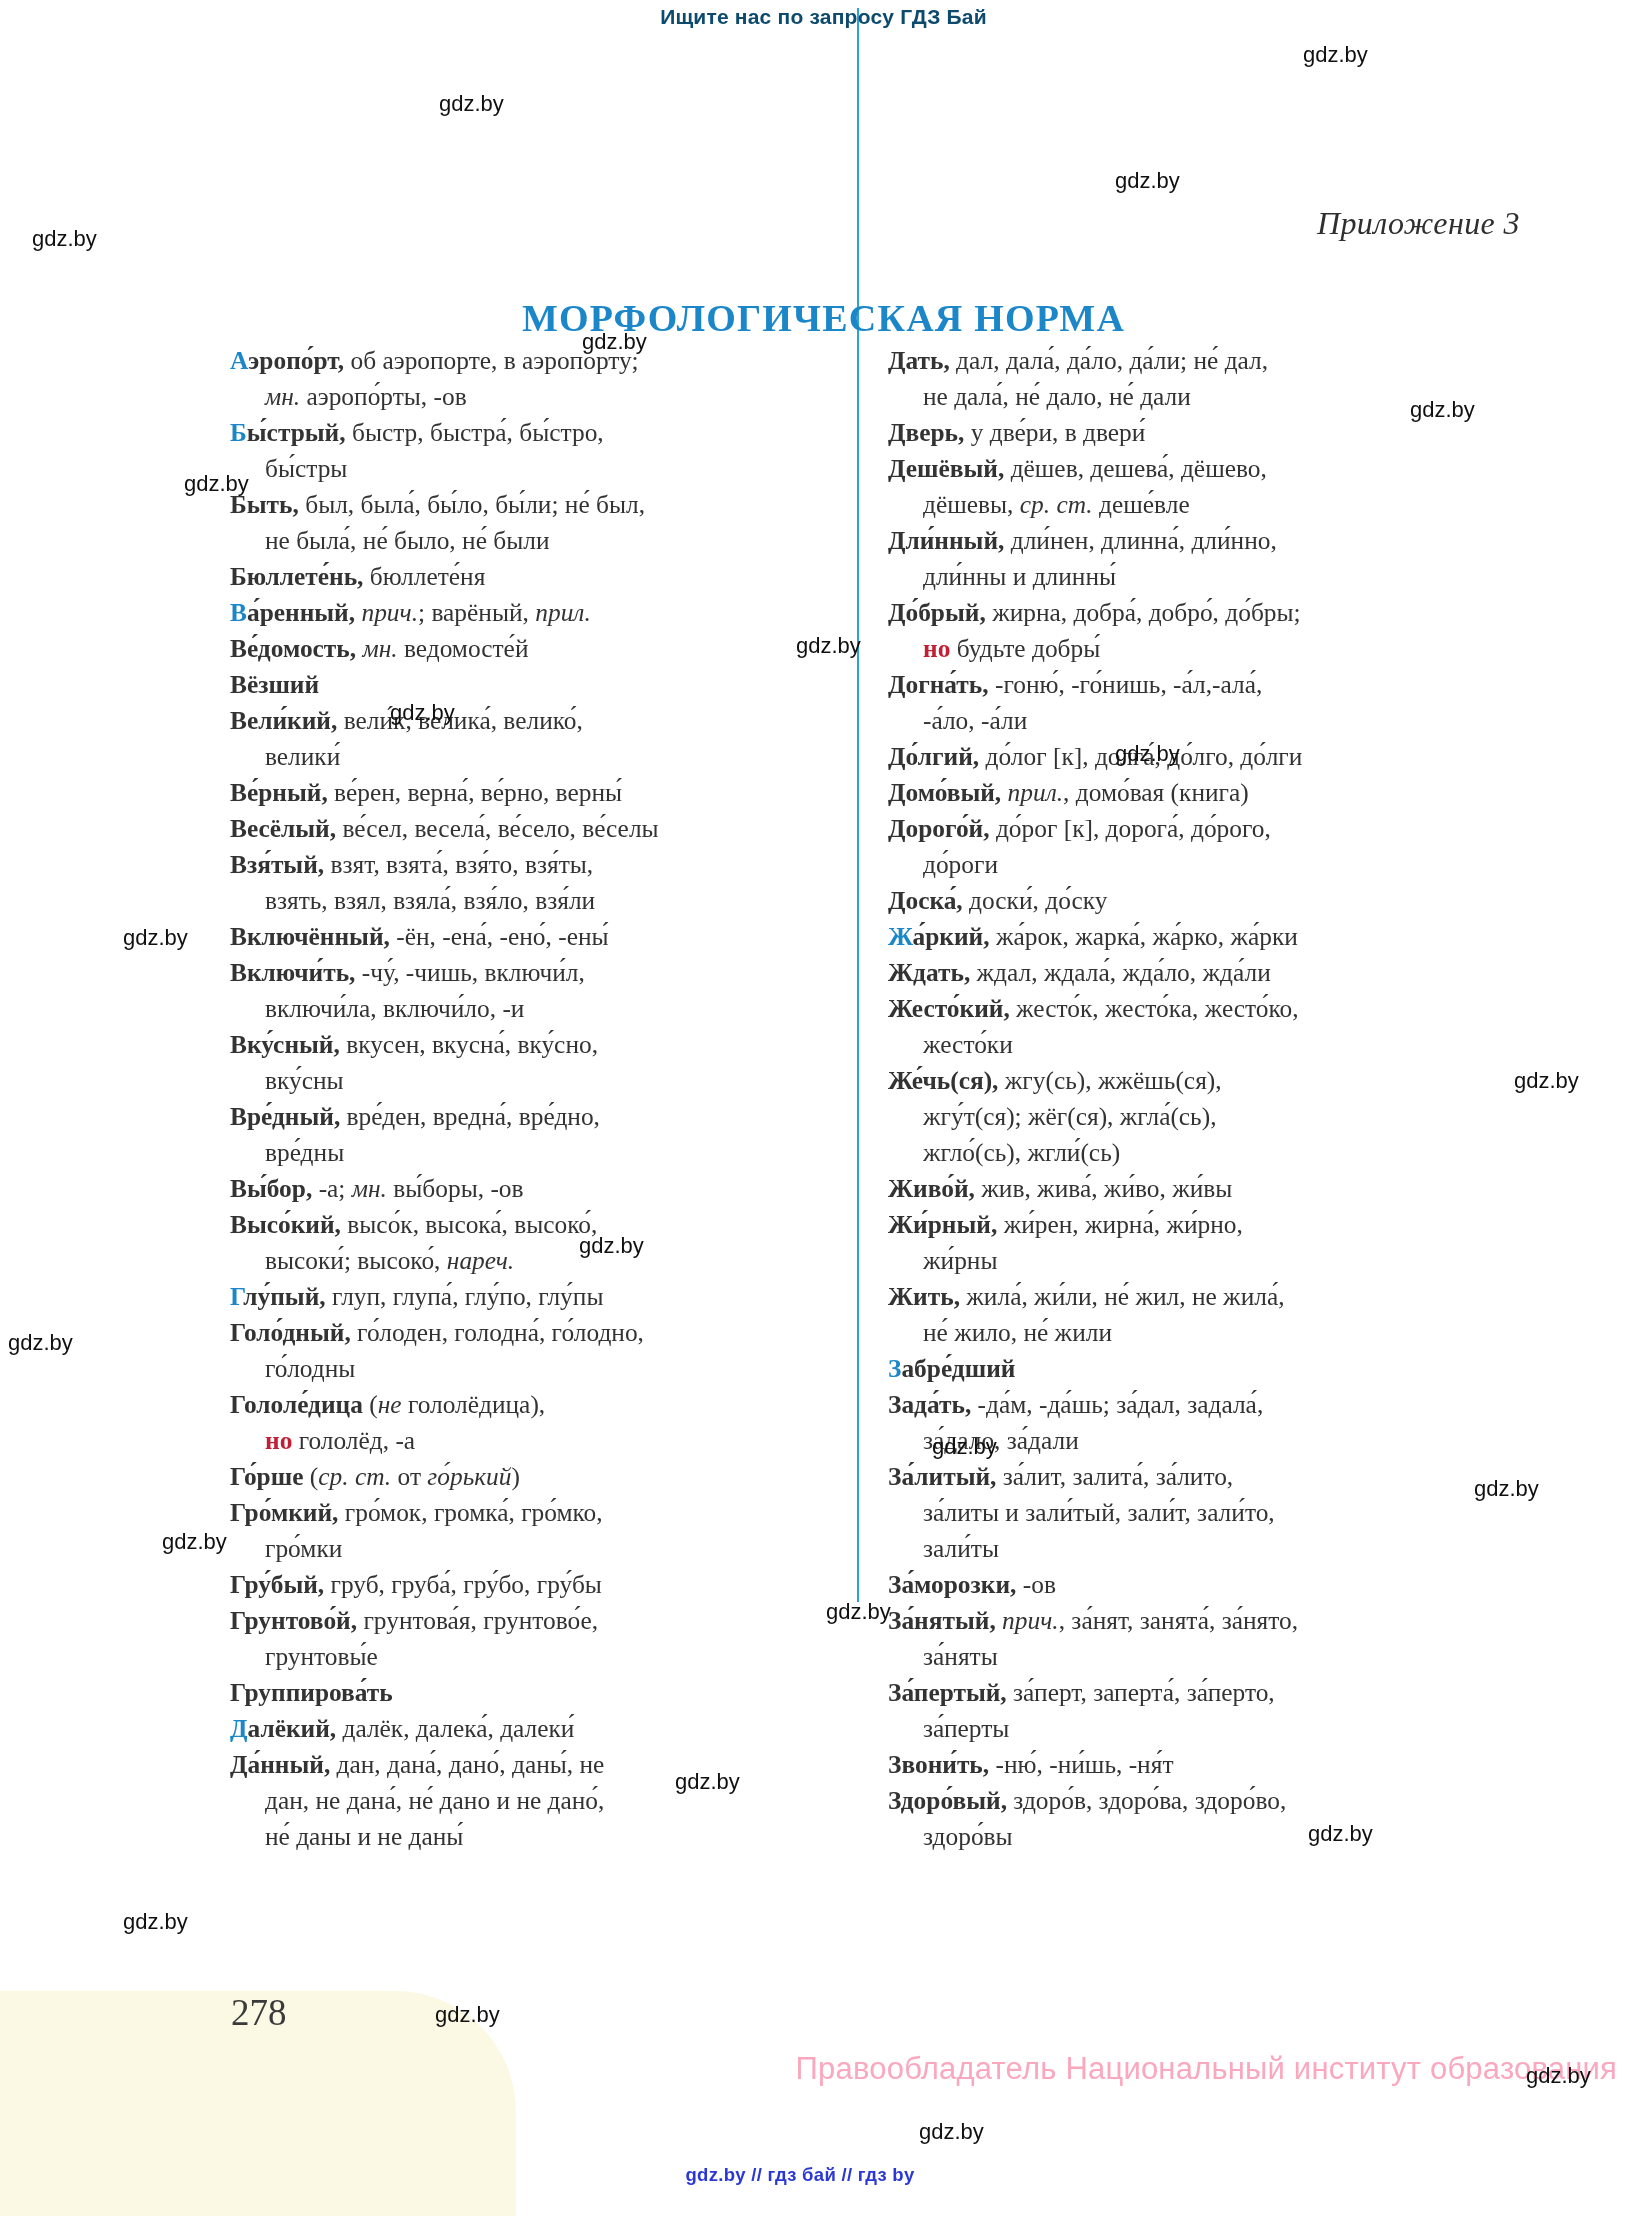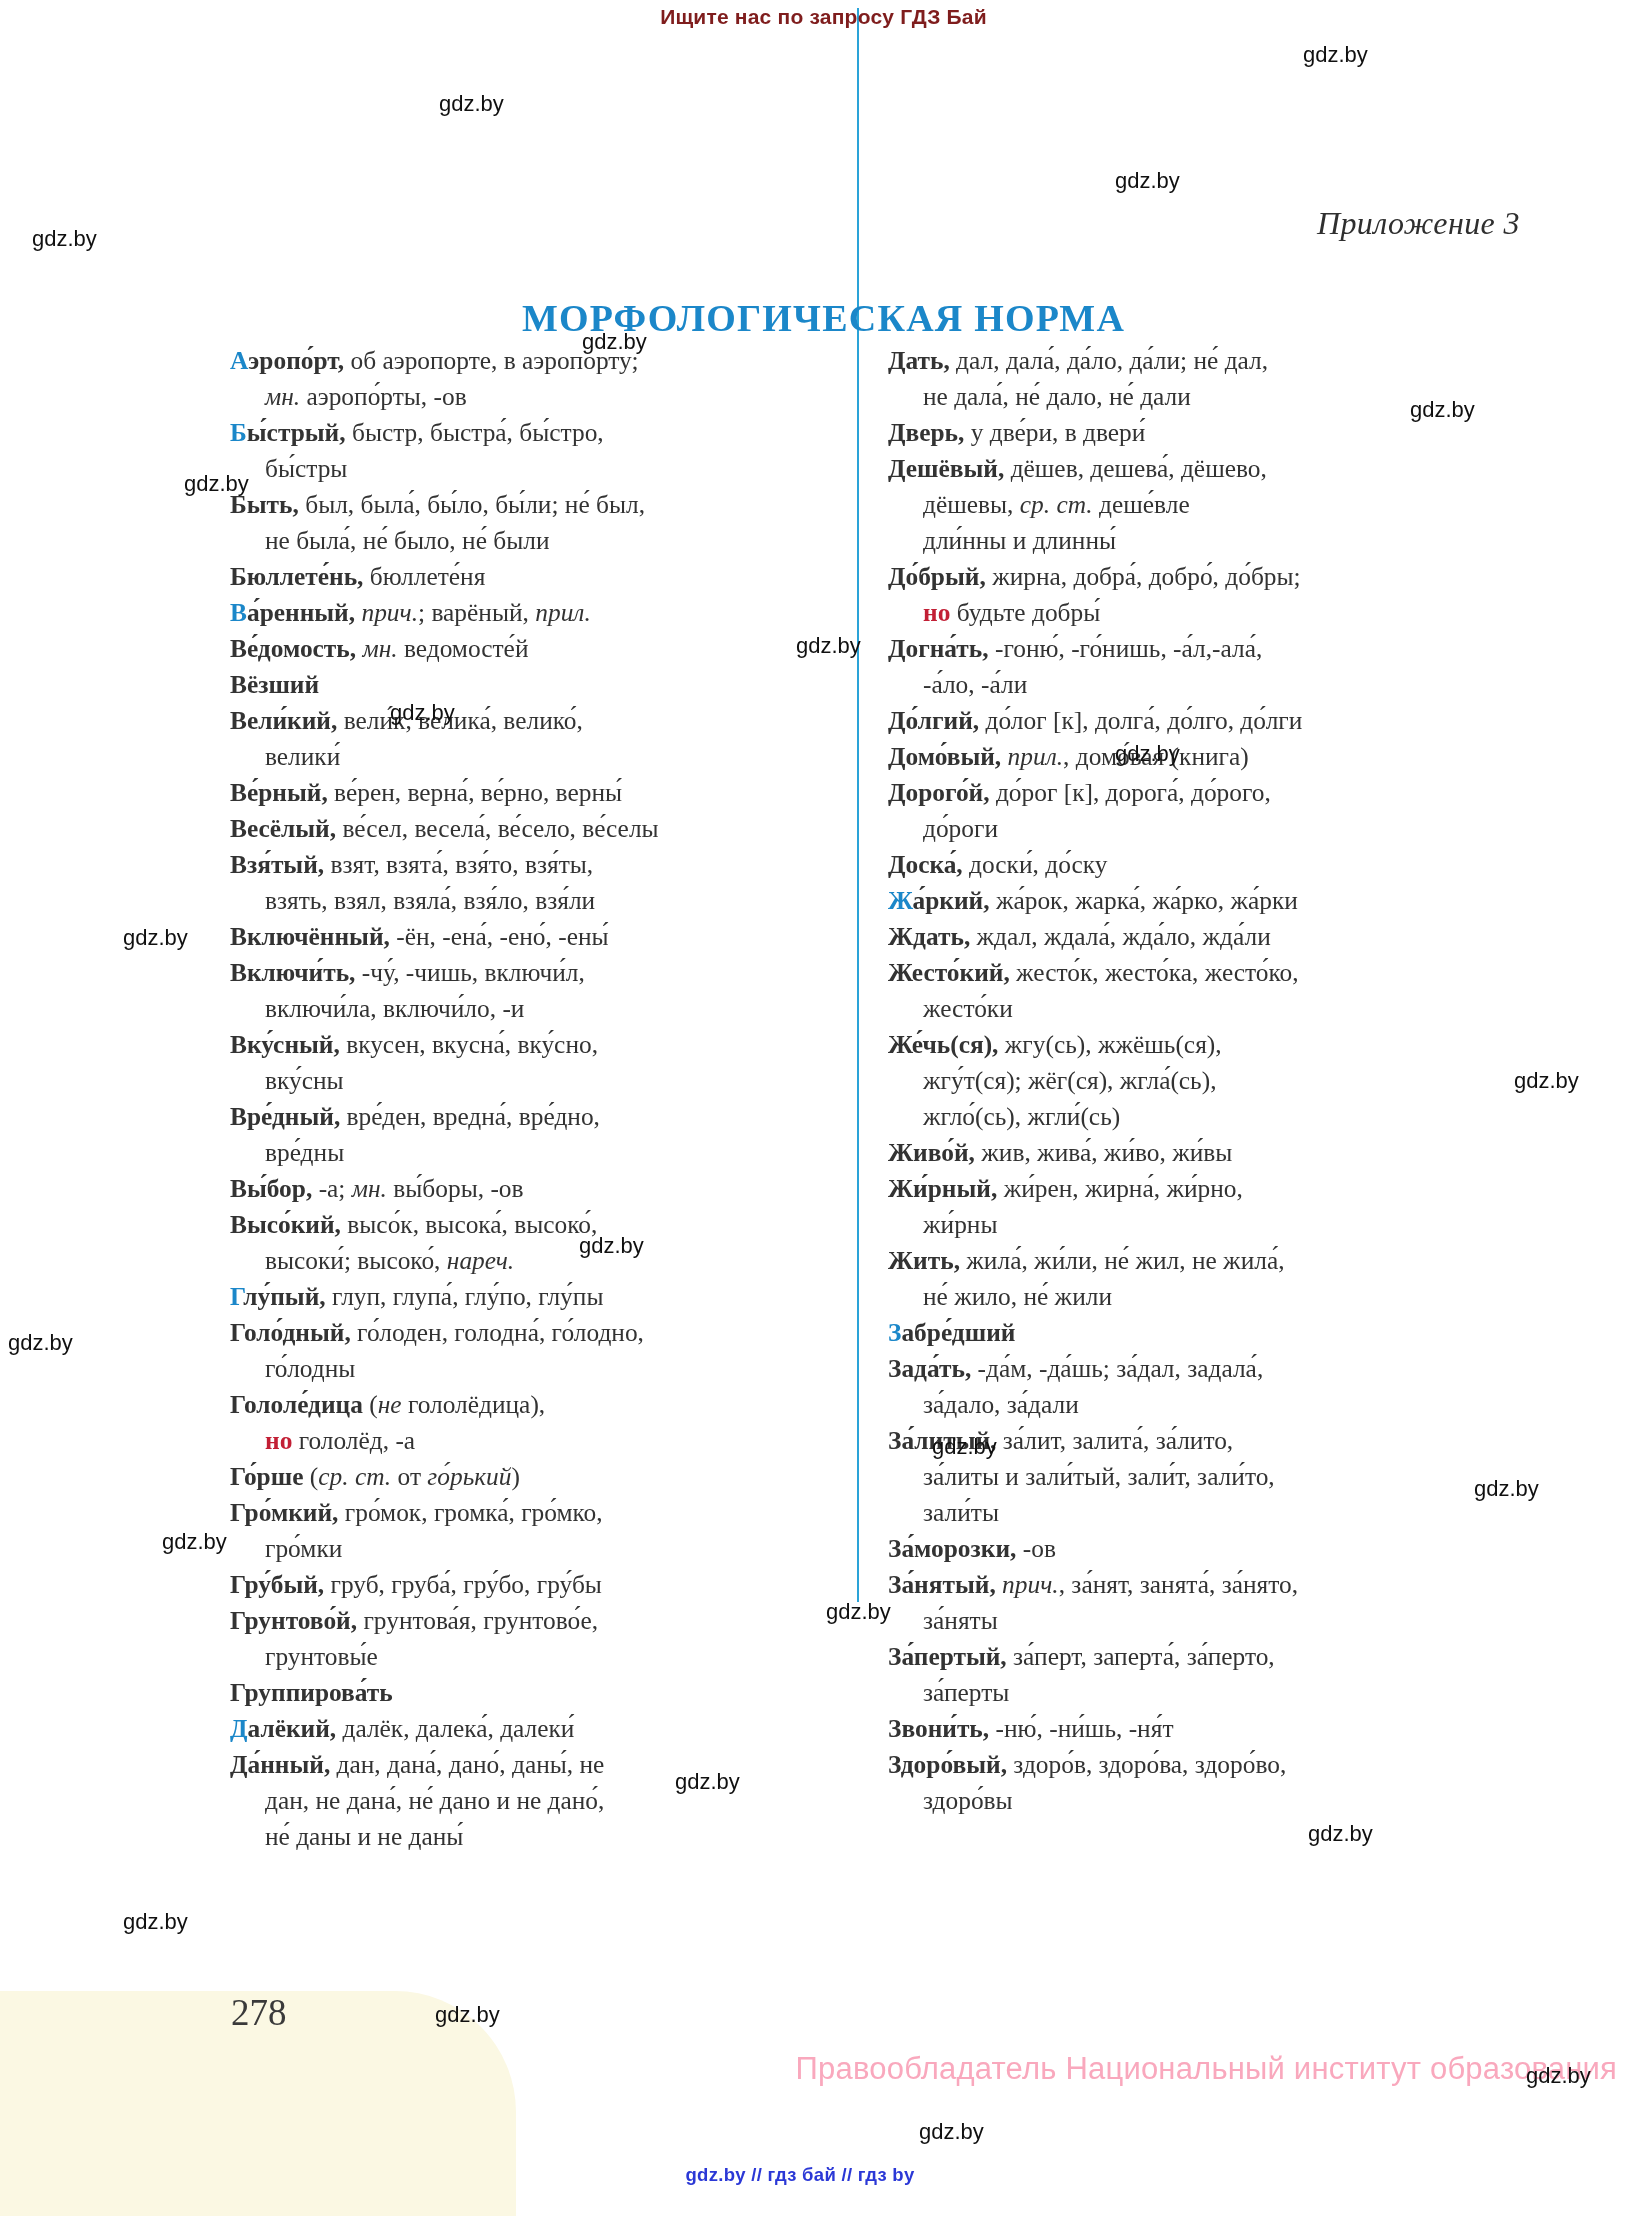--- a/index.html
+++ b/index.html
@@ -35,21 +35,21 @@
 
   #promo-banner {
     position: absolute;
     top: 4.8px;
     left: 0;
     width: 1647px;
     text-align: center;
     font-family: "Liberation Sans", sans-serif;
     font-size: 21px;
     font-weight: 700;
-    color: #7f1d1d;
+    color: #0c4a6e;
     letter-spacing: 0.2px;
     z-index: 6;
   }
 
   #appendix-label {
     position: absolute;
     top: 205px;
     right: 127px;
     font-family: "Liberation Serif", serif;
     font-style: italic;
@@ -281,20 +281,21 @@
           <div class="line cont"><span>не дала́, не́ дало, не́ дали</span></div>
         </div>
         <div class="entry">
           <div class="line"><span class="hw">Дверь,</span><span> у две́ри, в двери́</span></div>
         </div>
         <div class="entry">
           <div class="line"><span class="hw">Дешёвый,</span><span> дёшев, дешева́, дёшево,</span></div>
           <div class="line cont"><span>дёшевы, </span><span class="it">ср. ст.</span><span> деше́вле</span></div>
         </div>
         <div class="entry">
+          <div class="line"><span class="hw">Дли́нный,</span><span> дли́нен, длинна́, дли́нно,</span></div>
           <div class="line cont"><span>дли́нны и длинны́</span></div>
         </div>
         <div class="entry">
           <div class="line"><span class="hw">До́брый,</span><span> жирна, добра́, добро́, до́бры;</span></div>
           <div class="line cont"><span class="but">но</span><span> будьте добры́</span></div>
         </div>
         <div class="entry">
           <div class="line"><span class="hw">Догна́ть,</span><span> -гоню́, -го́нишь, -а́л,-ала́,</span></div>
           <div class="line cont"><span>-а́ло, -а́ли</span></div>
         </div>

